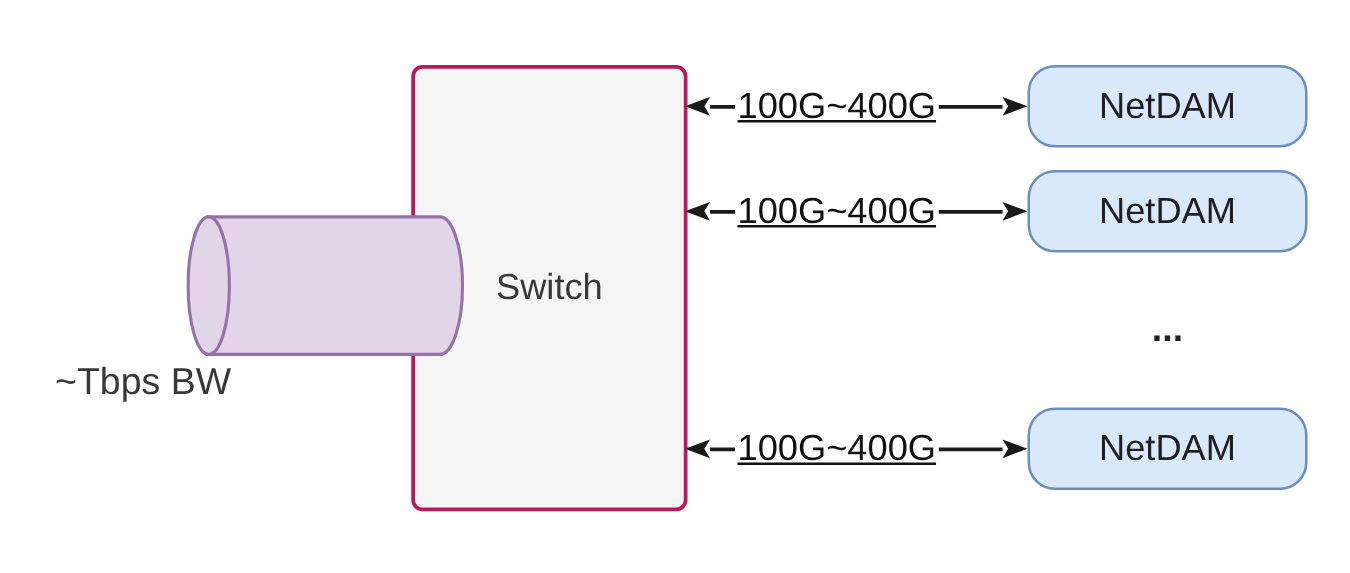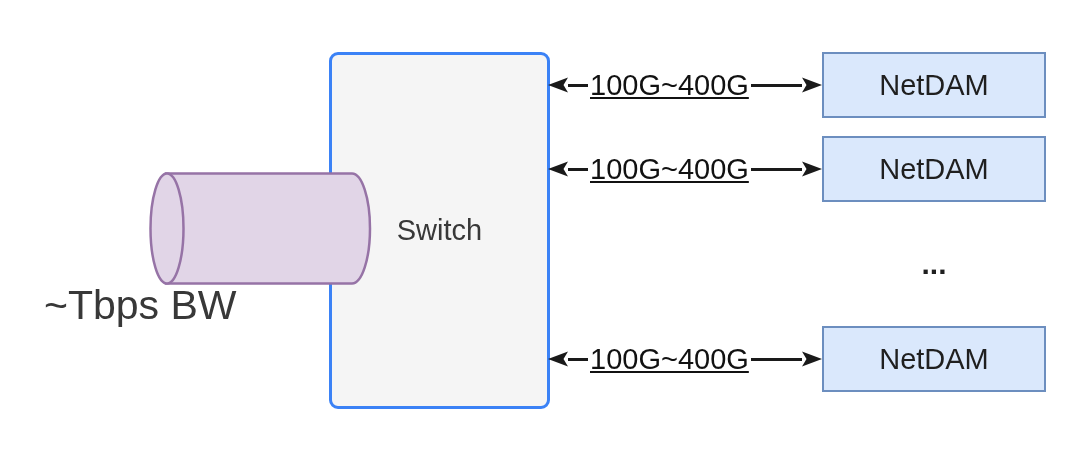--- a/index.html
+++ b/index.html
@@ -18,21 +18,21 @@
 
   
   .switch-box {
     position: absolute;
     left: 329px;
     top: 52px;
     width: 221px;
     height: 357px;
     box-sizing: border-box;
     background: #f5f5f5;
-    border: 3px solid #3b82f6;
+    border: 3px solid #be185d;
     border-radius: 9px;
     display: flex;
     align-items: center;
     justify-content: center;
     z-index: 1;
   }
   .switch-label {
     font-size: 29px;
     color: #383838;
   }
@@ -43,37 +43,37 @@
     left: 149px;
     top: 172px;
     z-index: 2;
   }
 
   
   .bw-note {
     position: absolute;
     left: 44px;
     top: 287px;
-    font-size: 41px;
+    font-size: 30px;
     line-height: 37px;
     color: #383838;
     white-space: nowrap;
     z-index: 3;
   }
 
   
   .netdam-box {
     position: absolute;
     left: 822px;
     width: 224px;
     height: 66px;
     box-sizing: border-box;
     background: #dae8fc;
     border: 2.5px solid #6c8ebf;
-    border-radius: 0;
+    border-radius: 22px;
     display: flex;
     align-items: center;
     justify-content: center;
     z-index: 1;
   }
   .netdam-box.n1 { top: 52px; }
   .netdam-box.n2 { top: 136px; }
   .netdam-box.n3 { top: 326px; }
   .netdam-label {
     font-size: 29px;

